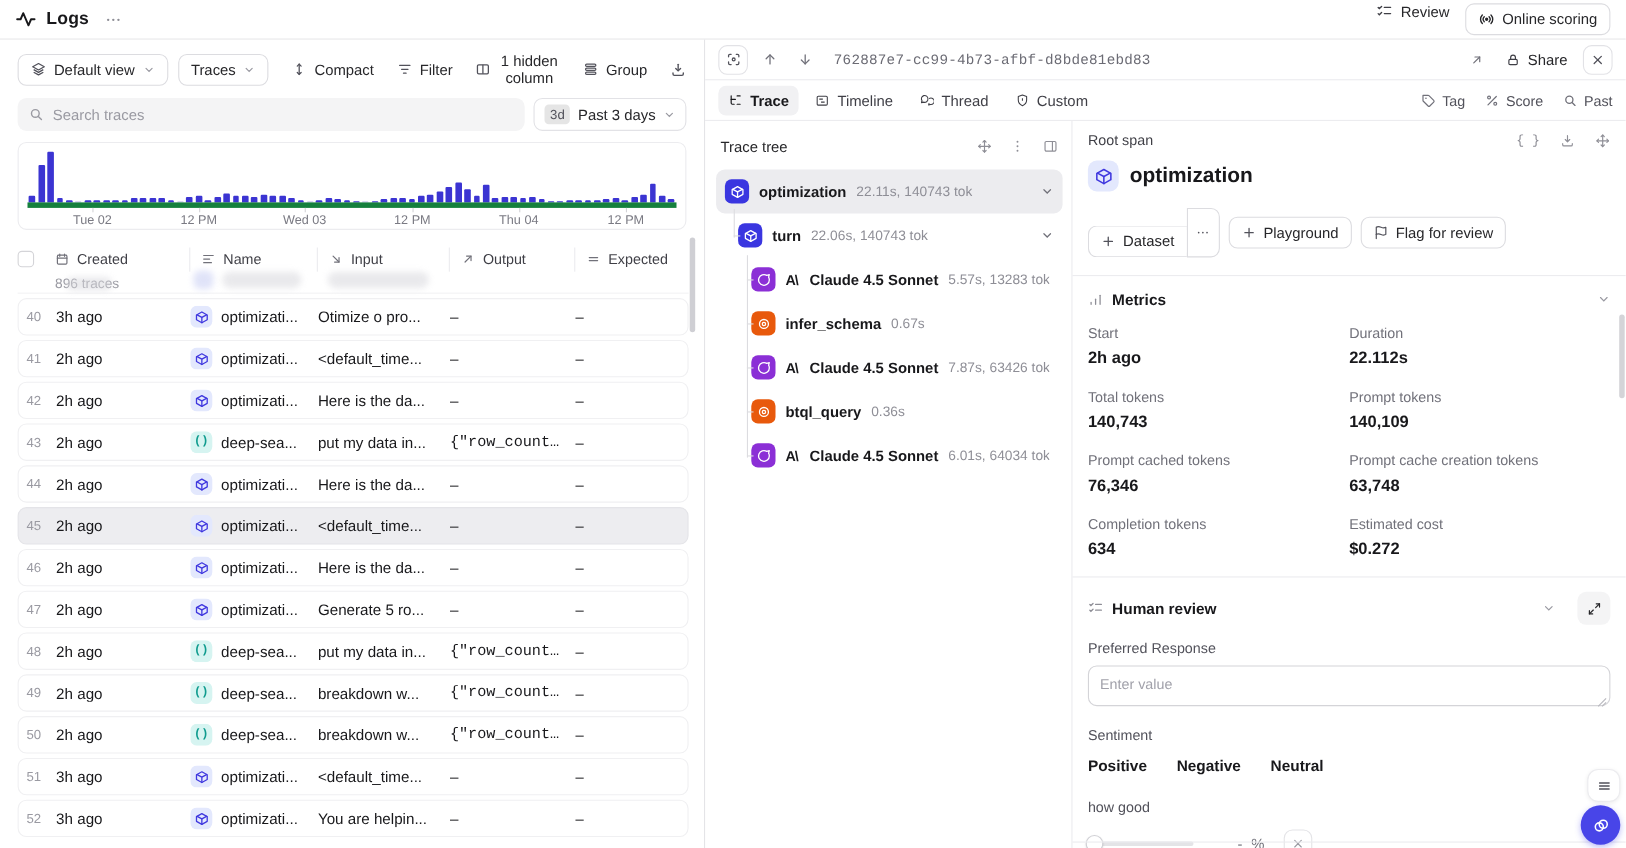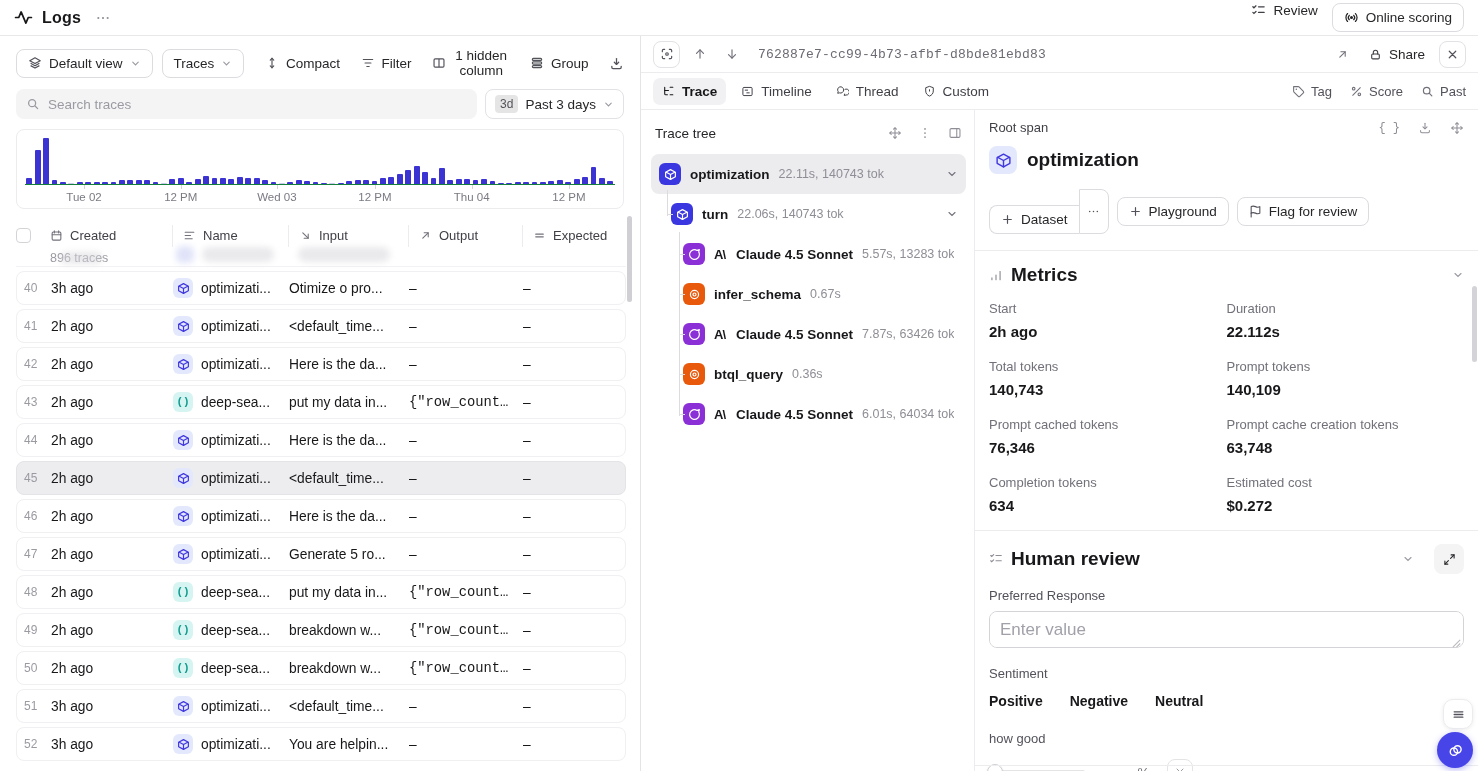--- a/index.html
+++ b/index.html
@@ -40,21 +40,21 @@
     align-items:center; gap:7px; padding:0 9px; cursor:pointer; background:#fff; }
   .range-badge { background:#e5e5e5; color:#52525b; border-radius:4px; font-size:12px;
     padding:2px 5px; }
   .range-label { font-size:13.5px; color:#27272a; }
 
   
   .chart-card { margin:0 16px 8px; border:1px solid #ececef; border-radius:8px;
     padding:8px 8px 3px; }
   .bars { height:46px; display:flex; align-items:flex-end; }
   .bar { flex:1; margin:0 1.3px; background:#3b34d2; border-radius:1px 1px 0 0; min-height:1px; }
-  .axis { height:21px; position:relative; border-top:1px solid #15803d; }
+  .axis { height:21px; position:relative; border-top:5px solid #15803d; }
   .axis .tick { position:absolute; top:0; width:1px; height:4px; background:#d4d4d8; }
   .axis .xlab { position:absolute; top:6px; transform:translateX(-50%); font-size:11.5px;
     color:#7a7a83; white-space:nowrap; }
 
   
   .table { flex:1; padding:0 14px 0 16px; overflow:hidden; }
   .tgrid { display:grid; grid-template-columns:34px 122px 116px 120px 114px 1fr; align-items:center; }
   .thead { position:relative; height:50px; align-items:start; padding-top:8px;
     border-bottom:1px solid #f2f2f4; background:#fff; }
   .th { display:flex; align-items:center; gap:7px; font-size:13px; color:#3f3f46; height:20px; }
@@ -128,33 +128,33 @@
   .rs-title .big-ico { width:28px; height:28px; border-radius:8px; background:#e3e8fd;
     color:#4038df; display:flex; align-items:center; justify-content:center; }
   .rs-title .t { font-size:19px; font-weight:700; }
   .rs-actions { display:flex; align-items:center; margin-top:15px; gap:8px; }
   .split { display:flex; align-items:stretch; }
   .split .pill-btn { border-radius:8px 0 0 8px; border-right:none;margin-top:16px; }
   .split .more { width:30px; border:1px solid #dcdce0; border-radius:0 8px 8px 0; background:#fff;
     display:flex; align-items:center; justify-content:center; color:#52525b; cursor:pointer; }
   .divider { border:none; border-top:1px solid #ececef; margin:16px -14px 0; }
   .sec-head { display:flex; align-items:center; gap:8px; margin-top:13px; color:#18181b; }
-  .sec-head .t { font-size:19px; font-weight:600; }
+  .sec-head .t { font-size:14px; font-weight:600; }
   .sec-head .chev { margin-left:auto; }
   .metrics-grid { display:grid; grid-template-columns:1fr 1fr; row-gap:19px; margin-top:15px; }
   .metric .lab { font-size:13px; color:#71717a; margin-bottom:7px; }
   .metric .val { font-size:15px; font-weight:700; color:#18181b; }
   .expand-btn { width:30px; height:30px; background:#f4f4f5; border-radius:8px; border:none;
     display:flex; align-items:center; justify-content:center; color:#27272a; cursor:pointer;
     margin-left:12px; }
   .sec-head .chev.hr { margin-left:auto; }
   .field-lab { font-size:13px; color:#52525b; margin-top:14px; }
   .ta-wrap { position:relative; margin-top:8px; }
   .ta-wrap textarea { width:100%; height:37px; border:1px solid #d4d4d8; border-radius:8px;
-    padding:8px 10px; font-size:17px; font-family:inherit; color:#3f3f46; resize:none; outline:none; }
+    padding:8px 10px; font-size:13px; font-family:inherit; color:#3f3f46; resize:none; outline:none; }
   .ta-wrap textarea::placeholder { color:#a1a1aa; }
   .ta-resize { position:absolute; right:3px; bottom:4px; color:#b9b9bf; }
   .sentiments { display:flex; gap:27px; margin-top:12px; }
   .sent-btn { font-size:14px; font-weight:600; color:#18181b; background:none; border:none;
     cursor:pointer; font-family:inherit; }
   .slider-row { display:flex; align-items:center; margin-top:13px; height:26px; }
   .slider { position:relative; width:96px; height:4px; background:#e4e4e7; border-radius:2px; }
   .knob { position:absolute; left:-2px; top:-6px; width:16px; height:16px; border-radius:50%;
     background:#fff; border:1px solid #d0d0d5; box-shadow:0 1px 2px rgba(0,0,0,.12); }
   .slider-val { margin-left:40px; font-size:13.5px; color:#71717a; display:flex; gap:8px; }

